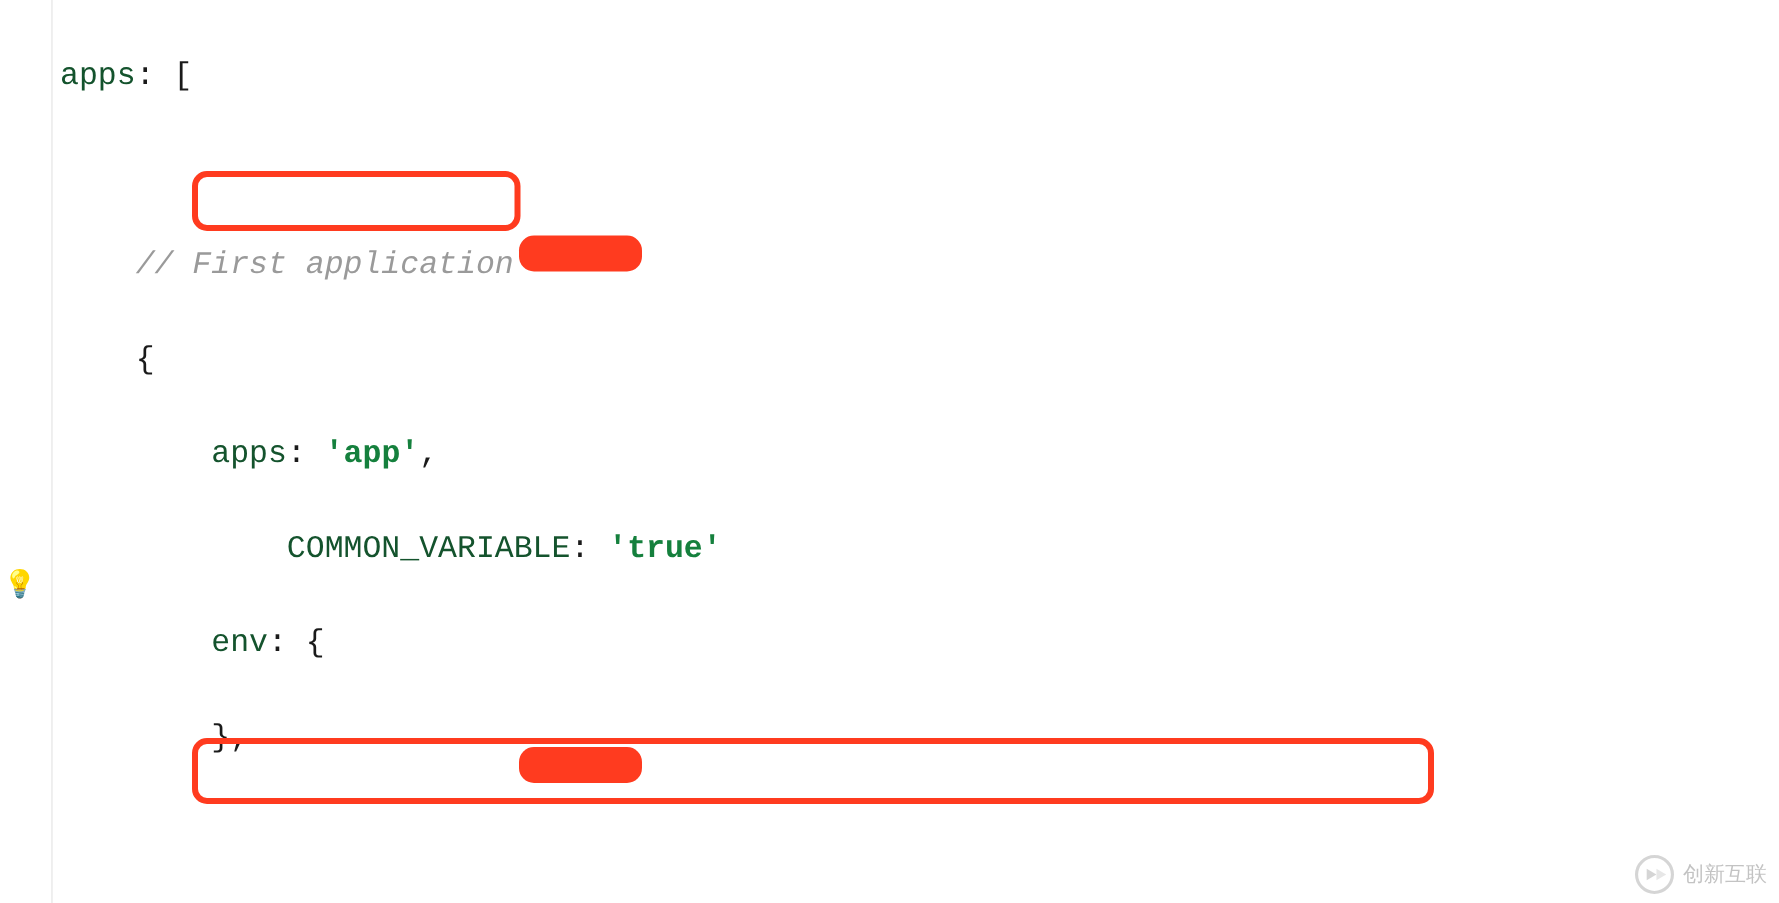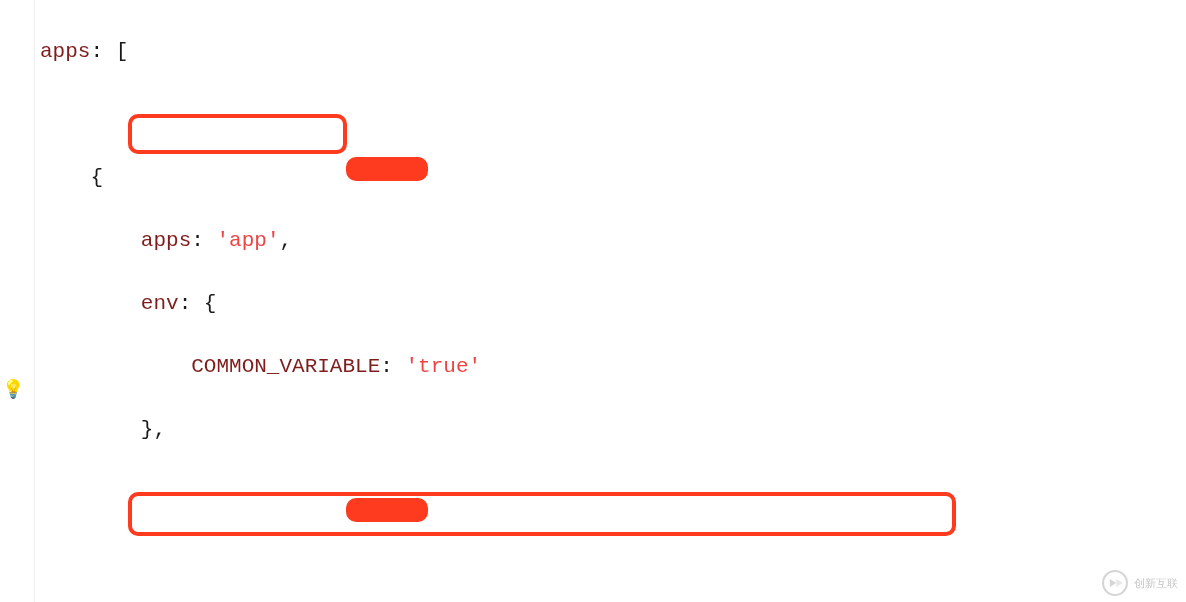--- a/index.html
+++ b/index.html
@@ -33,22 +33,22 @@
     bottom: 0;
     width: 34px;
     border-right: 1px solid #e8e8e8;
   }
   .indent-guide {
     position: absolute;
     top: 0;
     bottom: 0;
     border-left: 1px solid #eeeeee;
   }
-  .kw   { color: #7f1d1d; }            
-  .str  { color: #ef4444; font-weight: normal; text-align: right; }  
+  .kw   { color: #14532d; }            
+  .str  { color: #15803d; font-weight: bold; text-align: right; }  
   .comm { color: #9a9a9a; font-style: italic; } 
   .punc { color: #1a1a1a; }
   .annot {
     position: absolute;
     border: 4px solid #ff3b1f;
     border-radius: 10px;
     pointer-events: none;
   }
   .redact {
     position: absolute;
@@ -60,21 +60,21 @@
     position: absolute;
     left: 2px;
     font-size: 18px;
   }
   .watermark {
     position: absolute;
     right: 8px;
     bottom: 6px;
     opacity: 0.35;
     font-family: sans-serif;
-    font-size: 11px;
+    font-size: 14px;
     color: #555;
     display: flex;
     align-items: center;
     gap: 6px;
   }
   .watermark svg {
     width: 26px;
     height: 26px;
   }
 </style>
@@ -82,24 +82,25 @@
 <body>
 
 <div class="gutter"></div>
 <div class="indent-guide" style="left:34px;"></div>
 
 <span class="bulb" style="top:378px;">💡</span>
 
 <div class="editor">
 <span class="line"><span class="kw">apps</span><span class="punc">: [</span></span>
 <span class="line"><span></span></span>
+<span class="line">    <span class="comm">// First application</span></span>
 <span class="line">    <span class="punc">{</span></span>
 <span class="line">        <span class="kw">apps</span><span class="punc">: </span><span class="str">'app'</span><span class="punc">,</span></span>
+<span class="line">            <span class="kw">COMMON_VARIABLE</span><span class="punc">: </span><span class="str">'true'</span></span>
 <span class="line">        <span class="kw">env</span><span class="punc">: {</span></span>
-<span class="line">            <span class="kw">COMMON_VARIABLE</span><span class="punc">: </span><span class="str">'true'</span></span>
 <span class="line">        <span class="punc">},</span></span>
 
 
 
 
 
 
 
 
 

